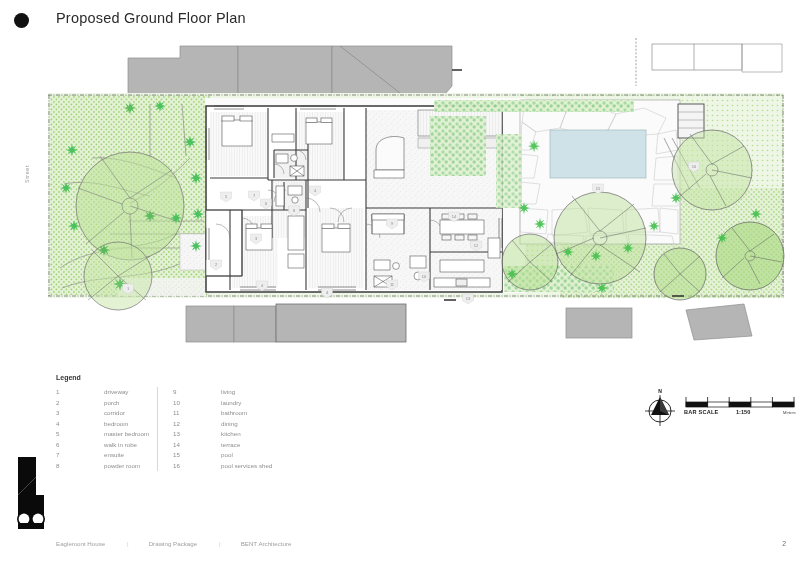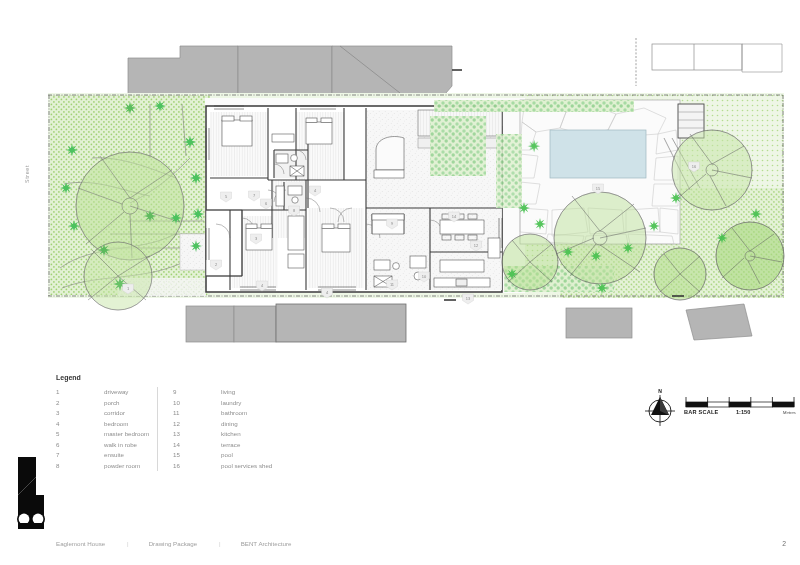--- a/index.html
+++ b/index.html
@@ -58,20 +58,24 @@
   
   #footer{position:absolute;left:56px;top:540px;font-size:6.2px;color:#a0a0a0;white-space:nowrap;}
   #footer span.sep{display:inline-block;width:0;padding:0 20px 0 20px;color:#cfcfcf;}
   #pageno{position:absolute;right:14px;top:540px;font-size:6.8px;color:#6e6e6e;}
 </style>
 </head>
 <body>
 
 <div id="sheet">
 
+  <div id="title-row">
+    <div id="title-bullet"></div>
+    <div id="title-text">Proposed Ground Floor Plan</div>
+  </div>
 
   <div id="street-label">Street</div>
 
   <div id="plan">
   <svg width="800" height="340" viewBox="0 0 800 340" xmlns="http://www.w3.org/2000/svg">
     <defs>
 
       <pattern id="grassdot" width="5" height="5" patternUnits="userSpaceOnUse">
         <rect width="5" height="5" fill="#e3f1d5"></rect>
         <circle cx="1.4" cy="1.4" r="0.85" fill="#9fd173"></circle>

